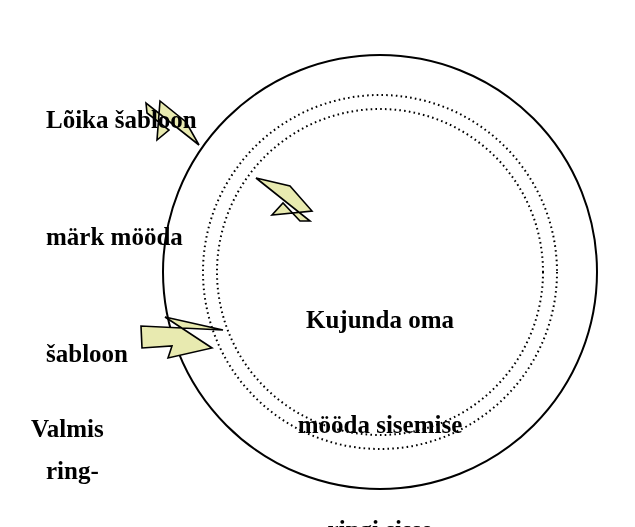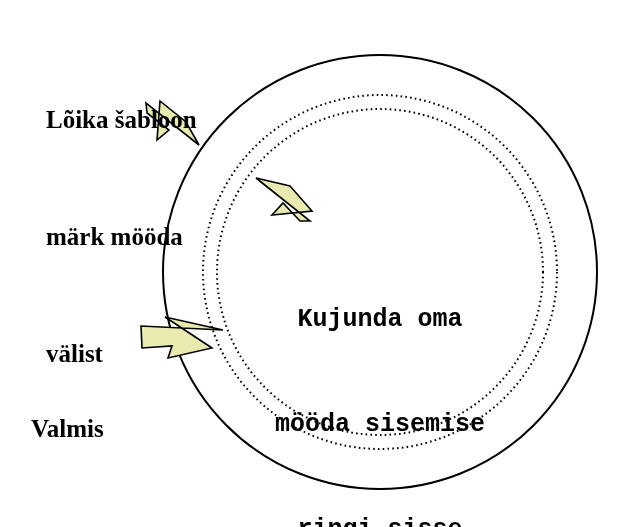--- a/index.html
+++ b/index.html
@@ -35,21 +35,21 @@
   #caption-bottom .line{display:block;}
 
   
   #caption-center{
     left:260px;top:232px;
     width:240px;
     text-align:center;
     font-size:25px;
     line-height:35px;
   }
-  #caption-center .line{display:block;font-family:Liberation Mono, monospace;}
+  #caption-center .line{display:block;}
 </style>
 </head>
 <body>
 
 <div id="stage">
 
   <svg id="svg-diagram" viewBox="0 0 635 527">
 
     <circle cx="380" cy="272" r="217" fill="none" stroke="#000000" stroke-width="2"></circle>
 
@@ -60,21 +60,22 @@
     <polygon points="199,145 146,103 147,113 169,130 157,140 160,101 186,122" fill="#e8eab0" stroke="#000000" stroke-width="1.6" stroke-linejoin="miter"></polygon>
 
     <polygon points="256,178 310,221 300,221 283,203 272,215 312,211 290,186" fill="#e8eab0" stroke="#000000" stroke-width="1.6" stroke-linejoin="miter"></polygon>
 
     <polygon points="223,330 141,326 142,348 172,346 168,358 212,348 165,317" fill="#e8eab0" stroke="#000000" stroke-width="1.6" stroke-linejoin="miter"></polygon>
   </svg>
 
   <div class="txt bold" id="caption-top">
     <span class="line">Lõika šabloon</span>
     <span class="line">märk mööda</span>
-    <span class="line">välist</span>
+    <span class="line">šabloon</span>
+    <span class="line">ring-</span>
     
     
   </div>
 
   <div class="txt bold" id="caption-bottom">
     <span class="line">Valmis</span>
     <span class="line">märgi</span>
     
     
   </div>

